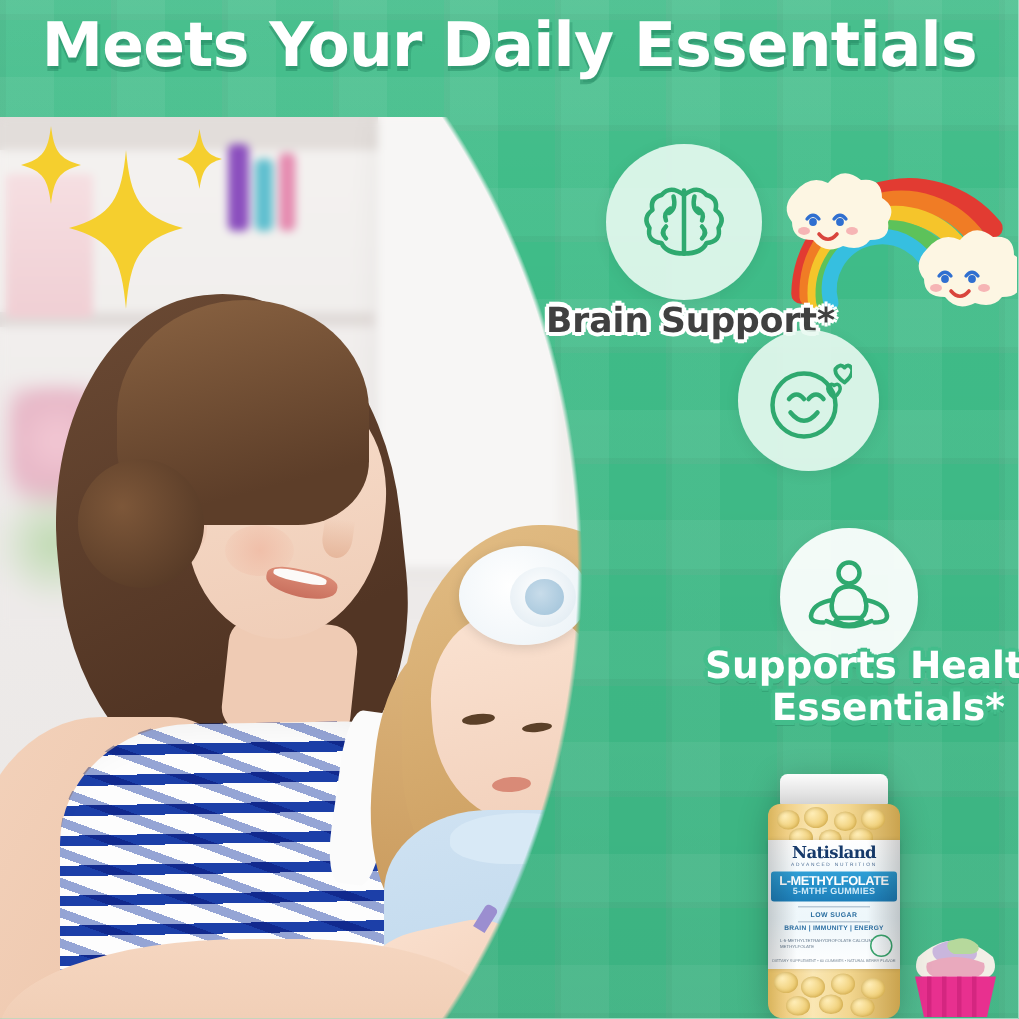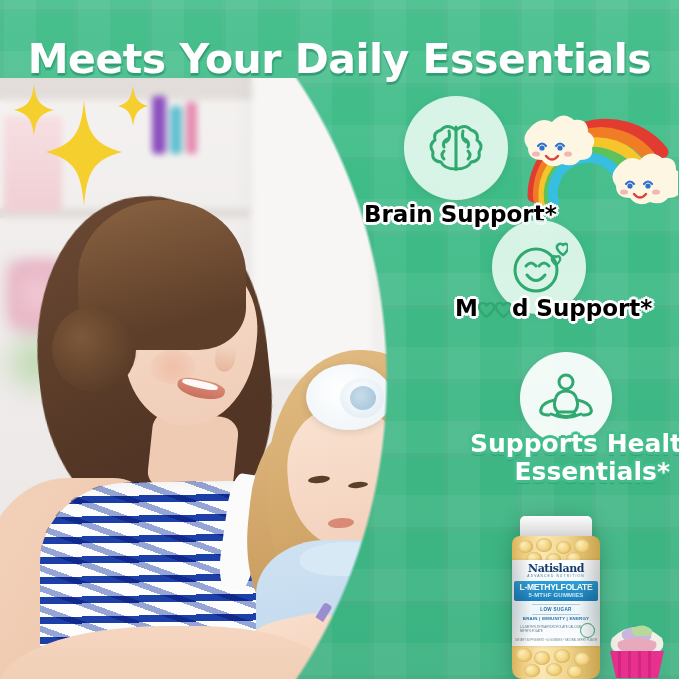--- a/index.html
+++ b/index.html
@@ -30,21 +30,21 @@
         rgba(0,0,0,0.035) 0px, rgba(0,0,0,0.035) 4px,
         rgba(0,0,0,0.00) 4px, rgba(0,0,0,0.00) 74px);
   }
   .bg-vgrad{
     position:absolute;inset:0;
     background:linear-gradient(180deg,rgba(255,255,255,0.05) 0%,rgba(0,0,0,0.00) 22%,rgba(0,0,0,0.05) 100%);
   }
 
   
   .headline{
-    position:absolute;left:0;top:35px;width:679px;
+    position:absolute;left:0;top:6px;width:679px;
     text-align:center;
     font-size:41px;
     font-weight:bold;
     letter-spacing:-0.5px;
     color:#ffffff;
     font-family:"DejaVu Sans",sans-serif;
     text-shadow:0 3px 0 rgba(33,132,96,0.45), 2px 2px 0 rgba(33,132,96,0.30);
     white-space:nowrap;
     z-index:40;
   }
@@ -173,21 +173,21 @@
     background:rgba(232,250,241,0.90);
     box-shadow:0 2px 10px rgba(0,0,0,.07);
   }
   .feat-label{
     font-family:"DejaVu Sans",sans-serif;
     font-weight:bold;
     white-space:nowrap;
     line-height:1.12;
   }
   .lab-green{
-    color:#000000;
+    color:#404040;
     text-shadow:
       -2px -2px 0 #fff, 2px -2px 0 #fff, -2px 2px 0 #fff, 2px 2px 0 #fff,
       -3px 0 0 #fff, 3px 0 0 #fff, 0 -3px 0 #fff, 0 3px 0 #fff;
   }
   .lab-white{
     color:#ffffff;
     text-shadow:
       -2px -2px 0 #43bd8b, 2px -2px 0 #43bd8b, -2px 2px 0 #43bd8b, 2px 2px 0 #43bd8b,
       -3px 0 0 #43bd8b, 3px 0 0 #43bd8b, 0 -3px 0 #43bd8b, 0 3px 0 #43bd8b,
       0 4px 0 rgba(30,120,85,.35);
@@ -433,27 +433,20 @@
     <div class="badge">
       <svg width="58" height="58" viewBox="0 0 58 58">
         <circle cx="26" cy="32" r="21" fill="none" stroke="#2fa96f" stroke-width="3"></circle>
         <path d="M16 28 q5-6 10 0" fill="none" stroke="#2fa96f" stroke-width="3" stroke-linecap="round"></path>
         <path d="M29 28 q5-6 10 0" fill="none" stroke="#2fa96f" stroke-width="3" stroke-linecap="round"></path>
         <path d="M17 37 q9 11 18 0" fill="none" stroke="#2fa96f" stroke-width="3" stroke-linecap="round"></path>
         <path d="M47 8 q3-4 6-1 q3-3 5 1 q1 4-5 9 q-7-5-6-9Z" fill="none" stroke="#2fa96f" stroke-width="2.6" stroke-linejoin="round"></path>
         <path d="M42 20 q2-3 4-1 q3-2 4 1 q1 3-4 7 q-5-4-4-7Z" fill="none" stroke="#2fa96f" stroke-width="2.4" stroke-linejoin="round"></path>
       </svg>
     </div>
-    <div class="feat-label lab-green f2-lab">
-      <span>M</span><svg width="17" height="16" viewBox="0 0 17 16" style="vertical-align:-2px">
-          <path d="M8.5 15 Q1 9 1 5.3 Q1 1 4.6 1 Q7.2 1 8.5 3.6 Q9.8 1 12.4 1 Q16 1 16 5.3 Q16 9 8.5 15Z" fill="none" stroke="#2fa96f" stroke-width="2.4" stroke-linejoin="round"></path>
-        </svg><svg width="17" height="16" viewBox="0 0 17 16" style="vertical-align:-2px">
-          <path d="M8.5 15 Q1 9 1 5.3 Q1 1 4.6 1 Q7.2 1 8.5 3.6 Q9.8 1 12.4 1 Q16 1 16 5.3 Q16 9 8.5 15Z" fill="none" stroke="#2fa96f" stroke-width="2.4" stroke-linejoin="round"></path>
-        </svg><span>d Support*</span>
-    </div>
   </div>
 
   <div class="feat f3">
     <div class="badge">
       <svg width="58" height="58" viewBox="0 0 58 58">
         <g fill="none" stroke="#2fa96f" stroke-width="3" stroke-linecap="round" stroke-linejoin="round">
           <circle cx="29" cy="13" r="7"></circle>
           <path d="M29 22 q-9 0-11 9 q-2 8 3 12 l16 0 q5-4 3-12 q-2-9-11-9Z"></path>
           <path d="M18 31 q-12 2-14 9 q-2 6 8 6"></path>
           <path d="M40 31 q12 2 14 9 q2 6-8 6"></path>

